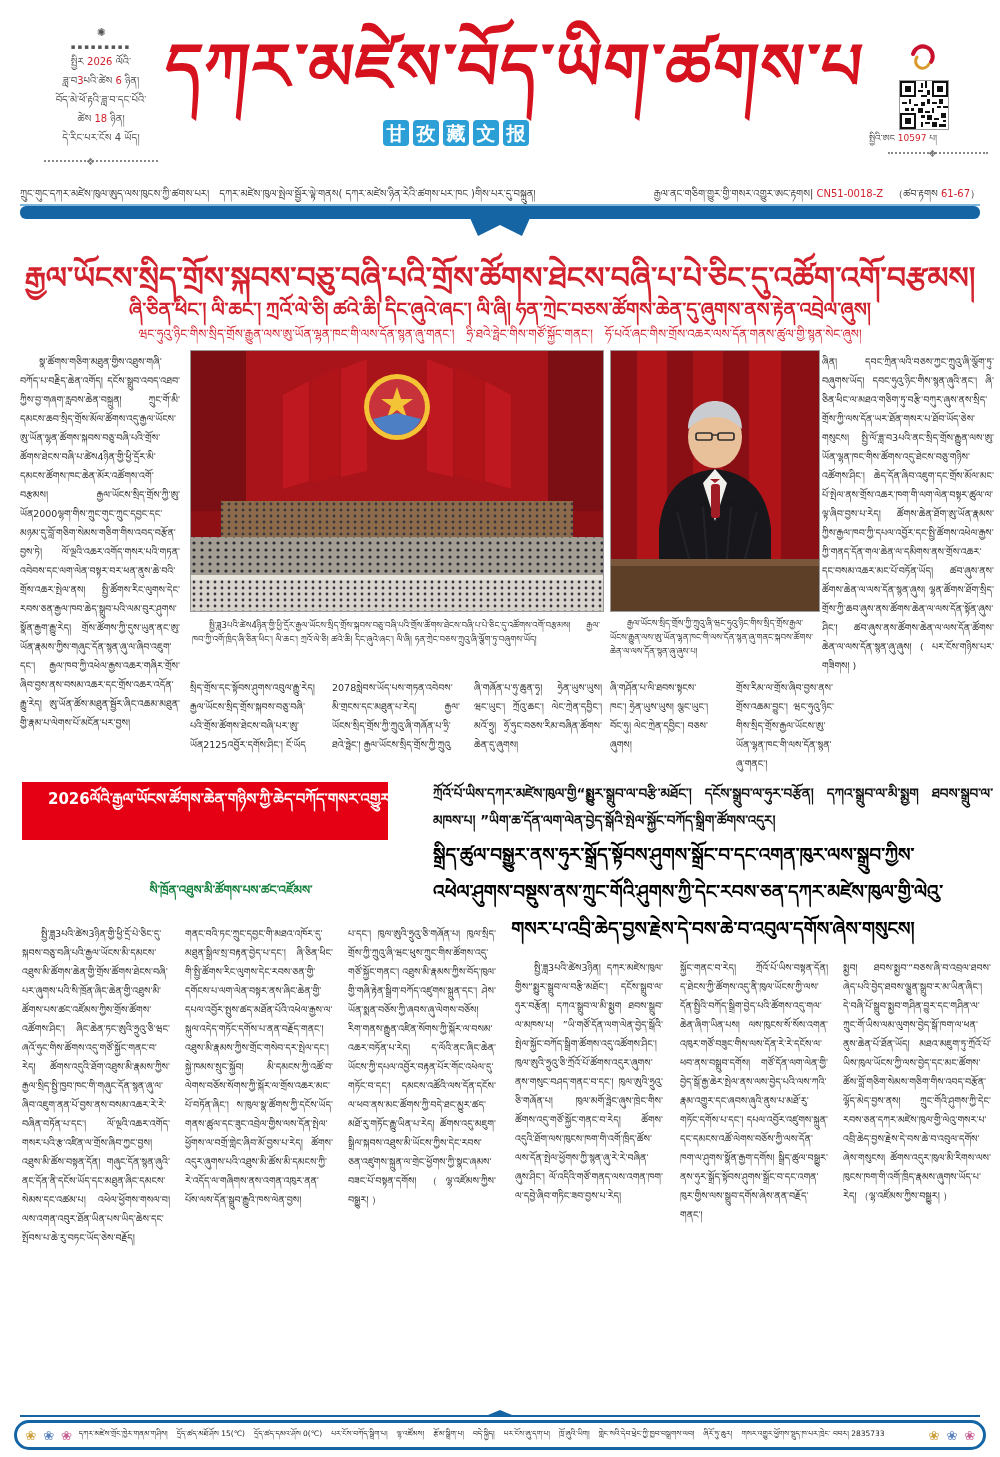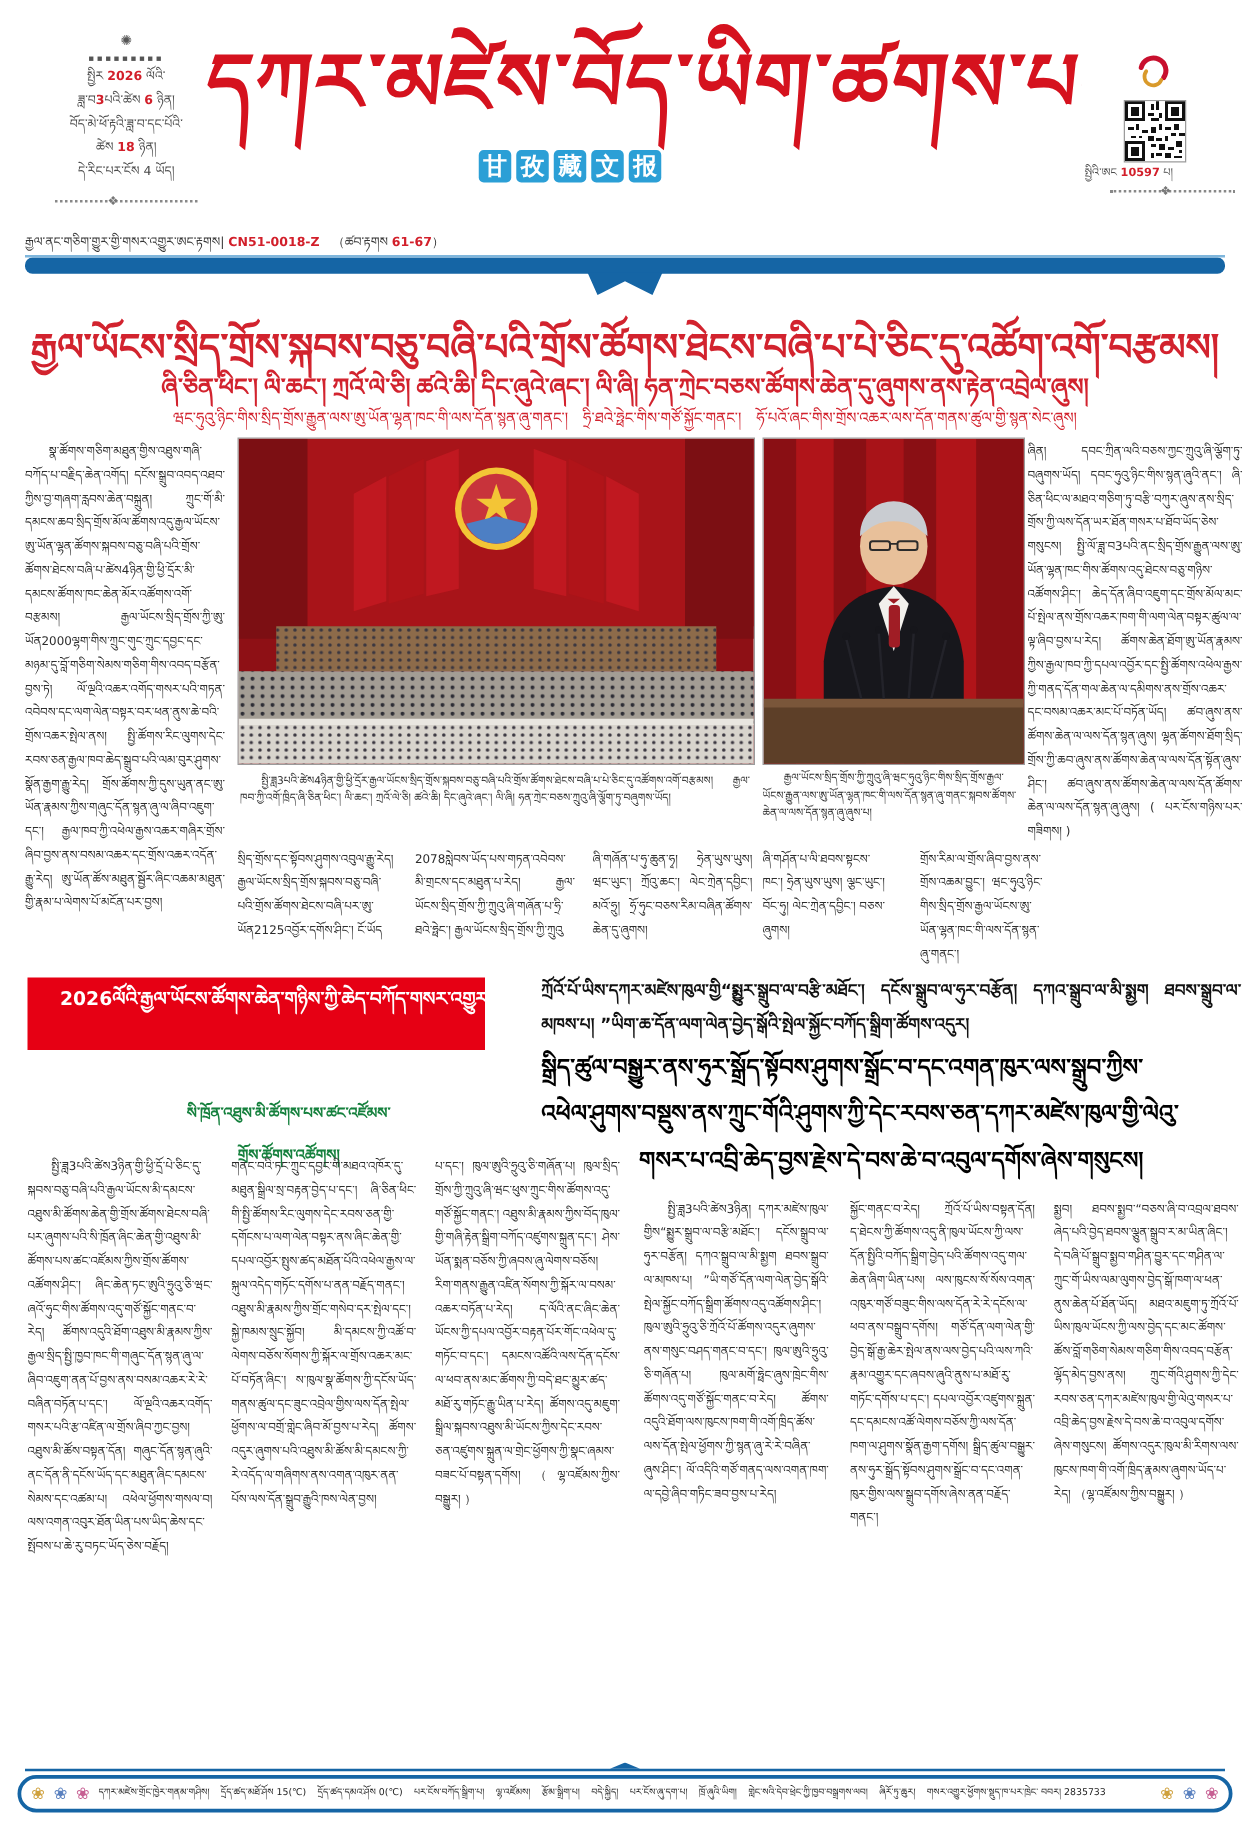--- a/index.html
+++ b/index.html
@@ -1,20 +1,20 @@
 <!DOCTYPE html>
 <html><head>
 <meta charset="utf-8">
 <style>
   html,body{margin:0;padding:0;background:#e9e9e9;}
   #page{position:relative;width:1000px;height:1457px;background:#ffffff;margin:0 auto;
         font-family:"DejaVu Sans","Liberation Sans",sans-serif;overflow:hidden;color:#222;}
   .abs{position:absolute;}
   .tib{font-family:"DejaVu Sans","Liberation Sans",sans-serif;}
-  .seg-red{color:#d21f2a;font-weight:bold;}
+  .seg-red{color:#d21f2a;font-weight:normal;}
   
   #date-box{left:38px;top:52px;width:126px;text-align:center;font-size:10px;line-height:19px;color:#4a4a4a;}
   #masthead-tib{left:165px;top:8px;width:700px;height:118px;text-align:center;color:#d5121e;
       font-size:64px;line-height:118px;font-weight:bold;transform:skewX(-6deg);letter-spacing:2px;white-space:nowrap;overflow:hidden;}
   #cn-title{left:383px;top:120px;display:flex;gap:4px;}
   .cn-box{width:26px;height:26px;background:#2b9fd6;border-radius:4px;color:#fff;font-size:19px;line-height:26px;text-align:center;font-family:"DejaVu Sans",sans-serif;font-weight:bold;}
   #issue-line{left:848px;top:128px;width:110px;font-size:9px;color:#4a4a4a;text-align:center;white-space:nowrap;}
   .ornament{color:#777;text-align:center;}
   .dotline{border-top:2px dotted #888;}
   
@@ -116,20 +116,21 @@
         <rect x="17" y="19" width="3" height="1"></rect>
         <rect x="19" y="17" width="1" height="1"></rect>
     </g>
   </svg>
 
   <div class="abs tib" id="issue-line"><span>སྤྱིའི་ཨང </span><span class="seg-red">10597</span><span> པ།</span></div>
   <div class="abs dotline" style="left:888px;top:152px;width:100px;"></div>
   <div class="abs ornament" style="left:928px;top:148px;font-size:10px;">❖</div>
 
   <div class="abs tib" id="publisher-row">
+    <span>ཀྲུང་གུང་དཀར་མཛེས་ཁུལ་ཨུད་ལས་ཁུངས་ཀྱི་ཚགས་པར།　དཀར་མཛེས་ཁུལ་སྤེལ་སྦྱོར་ལྟེ་གནས( དཀར་མཛེས་ཉིན་རེའི་ཚགས་པར་ཁང )གིས་པར་དུ་བསྐྲུན།</span>
     <span><span>རྒྱལ་ནང་གཅིག་གྱུར་གྱི་གསར་འགྱུར་ཨང་རྟགས| </span><span class="seg-red">CN51-0018-Z</span><span>　（ཚབ་རྟགས </span><span class="seg-red">61-67</span><span>）</span></span>
   </div>
 
   <svg class="abs" style="left:20px;top:202px;" width="960" height="36" viewBox="0 0 960 36">
     <rect x="0" y="4" width="960" height="13" rx="6" fill="#1565a5"></rect>
     <rect x="0" y="2" width="960" height="2" fill="#7fb6dc"></rect>
     <path d="M450 16 L510 16 L502 34 L480 23 L458 34 Z" fill="#1565a5"></path>
   </svg>
 
   <div class="abs tib hl" id="hl1">རྒྱལ་ཡོངས་སྲིད་གྲོས་སྐབས་བཅུ་བཞི་པའི་གྲོས་ཚོགས་ཐེངས་བཞི་པ་པེ་ཅིང་དུ་འཚོག་འགོ་བརྩམས།</div>
@@ -254,21 +255,20 @@
       <circle cx="21" cy="21" r="16.5" fill="#fdfdfb"></circle>
       <polygon points="21,6 23,12 29,12 24.5,15.5 26.5,21.5 21,18 15.5,21.5 17.5,15.5 13,12 19,12" fill="#d22a2a"></polygon>
       <path d="M8 22 C14 18 28 18 34 22 L34 26 C28 22 14 22 8 26 Z" fill="#d22a2a"></path>
       <path d="M9 28 A13 13 0 0 0 33 28 Z" fill="#3a6fbd"></path>
     </svg>
     <span class="tib banner-text">2026ལོའི་རྒྱལ་ཡོངས་ཚོགས་ཆེན་གཉིས་ཀྱི་ཆེད་བཀོད་གསར་འགྱུར</span>
   </div>
 
   <div class="abs tib" id="left-headline">
     <div>སི་ཁྲོན་འཐུས་མི་ཚོགས་པས་ཚང་འཛོམས་</div>
-    <div>གྲོས་ཚོགས་འཚོགས།</div>
   </div>
 
   <div class="abs tib col" style="left:22px;top:924px;width:148px;height:482px;">
     <p>སྤྱི་ཟླ3པའི་ཚེས3ཉིན་གྱི་ཕྱི་དྲོ་པེ་ཅིང་དུ་སྐབས་བཅུ་བཞི་པའི་རྒྱལ་ཡོངས་མི་དམངས་འཐུས་མི་ཚོགས་ཆེན་གྱི་གྲོས་ཚོགས་ཐེངས་བཞི་པར་ཞུགས་པའི་སི་ཁྲོན་ཞིང་ཆེན་གྱི་འཐུས་མི་ཚོགས་པས་ཚང་འཛོམས་ཀྱིས་གྲོས་ཚོགས་འཚོགས་ཤིང་། ཞིང་ཆེན་ཏང་ཨུའི་ཧྲུའུ་ཅི་ཝང་ཞའོ་ཧུང་གིས་ཚོགས་འདུ་གཙོ་སྐྱོང་གནང་བ་རེད། ཚོགས་འདུའི་ཐོག་འཐུས་མི་རྣམས་ཀྱིས་རྒྱལ་སྲིད་སྤྱི་ཁྱབ་ཁང་གི་གཞུང་དོན་སྙན་ཞུ་ལ་ཞིབ་འཇུག་ནན་པོ་བྱས་ནས་བསམ་འཆར་རེ་རེ་བཞིན་བཏོན་པ་དང་། ལོ་ལྔའི་འཆར་འགོད་གསར་པའི་རྩ་འཛིན་ལ་གྲོས་ཞིབ་ཀྱང་བྱས། འཐུས་མི་ཚོས་བསྟན་དོན། གཞུང་དོན་སྙན་ཞུའི་ནང་དོན་ནི་དངོས་ཡོད་དང་མཐུན་ཞིང་དམངས་སེམས་དང་འཚམ་པ། འཕེལ་ཕྱོགས་གསལ་བ། ལས་འགན་འབུར་ཐོན་ཡིན་པས་ཡིད་ཆེས་དང་སྤོབས་པ་ཆེ་རུ་བཏང་ཡོད་ཅེས་བརྗོད།</p>
   </div>
   <div class="abs tib col" style="left:185px;top:924px;width:148px;height:482px;">
     <span>གནང་བའི་ཏང་ཀྲུང་དབྱང་གི་མཐའ་འཁོར་དུ་མཐུན་སྒྲིལ་སྲ་བརྟན་བྱེད་པ་དང་། ཞི་ཅིན་ཕིང་གི་སྤྱི་ཚོགས་རིང་ལུགས་དེང་རབས་ཅན་གྱི་དགོངས་པ་ལག་ལེན་བསྟར་ནས་ཞིང་ཆེན་གྱི་དཔལ་འབྱོར་སྤུས་ཚད་མཐོན་པོའི་འཕེལ་རྒྱས་ལ་སྐུལ་འདེད་གཏོང་དགོས་པ་ནན་བརྗོད་གནང་། འཐུས་མི་རྣམས་ཀྱིས་གྲོང་གསེབ་དར་སྤེལ་དང་། སྐྱེ་ཁམས་སྲུང་སྐྱོབ། མི་དམངས་ཀྱི་འཚོ་བ་ལེགས་བཅོས་སོགས་ཀྱི་སྐོར་ལ་གྲོས་འཆར་མང་པོ་བཏོན་ཞིང་། ས་ཁུལ་སྣ་ཚོགས་ཀྱི་དངོས་ཡོད་གནས་ཚུལ་དང་ཟུང་འབྲེལ་གྱིས་ལས་དོན་སྤེལ་ཕྱོགས་ལ་བགྲོ་གླེང་ཞིབ་མོ་བྱས་པ་རེད། ཚོགས་འདུར་ཞུགས་པའི་འཐུས་མི་ཚོས་མི་དམངས་ཀྱི་རེ་འདོད་ལ་གཞིགས་ནས་འགན་འཁུར་ནན་པོས་ལས་དོན་སྒྲུབ་རྒྱུའི་ཁས་ལེན་བྱས།</span>
   </div>
   <div class="abs tib col" style="left:348px;top:924px;width:148px;height:482px;">
     <span>པ་དང་། ཁུལ་ཨུའི་ཧྲུའུ་ཅི་གཞོན་པ། ཁུལ་སྲིད་གྲོས་ཀྱི་ཀྲུའུ་ཞི་ཝང་ཕུས་ཀྲུང་གིས་ཚོགས་འདུ་གཙོ་སྐྱོང་གནང་། འཐུས་མི་རྣམས་ཀྱིས་བོད་ཁུལ་གྱི་གཞི་རྟེན་སྒྲིག་བཀོད་འཛུགས་སྐྲུན་དང་། ཤེས་ཡོན་སྨན་བཅོས་ཀྱི་ཞབས་ཞུ་ལེགས་བཅོས། རིག་གནས་རྒྱུན་འཛིན་སོགས་ཀྱི་སྐོར་ལ་བསམ་འཆར་བཏོན་པ་རེད། ད་ལོའི་ནང་ཞིང་ཆེན་ཡོངས་ཀྱི་དཔལ་འབྱོར་བརྟན་པོར་གོང་འཕེལ་དུ་གཏོང་བ་དང་། དམངས་འཚོའི་ལས་དོན་དངོས་ལ་ཕབ་ནས་མང་ཚོགས་ཀྱི་བདེ་ཐང་མྱུར་ཚད་མཐོ་རུ་གཏོང་རྒྱུ་ཡིན་པ་རེད། ཚོགས་འདུ་མཇུག་སྒྲིལ་སྐབས་འཐུས་མི་ཡོངས་ཀྱིས་དེང་རབས་ཅན་འཛུགས་སྐྲུན་ལ་གྲེང་ཕྱོགས་ཀྱི་སྣང་ཞམས་བཟང་པོ་བསྟན་དགོས། （ལྷ་འཛོམས་ཀྱིས་བསྒྱུར། ）</span>

